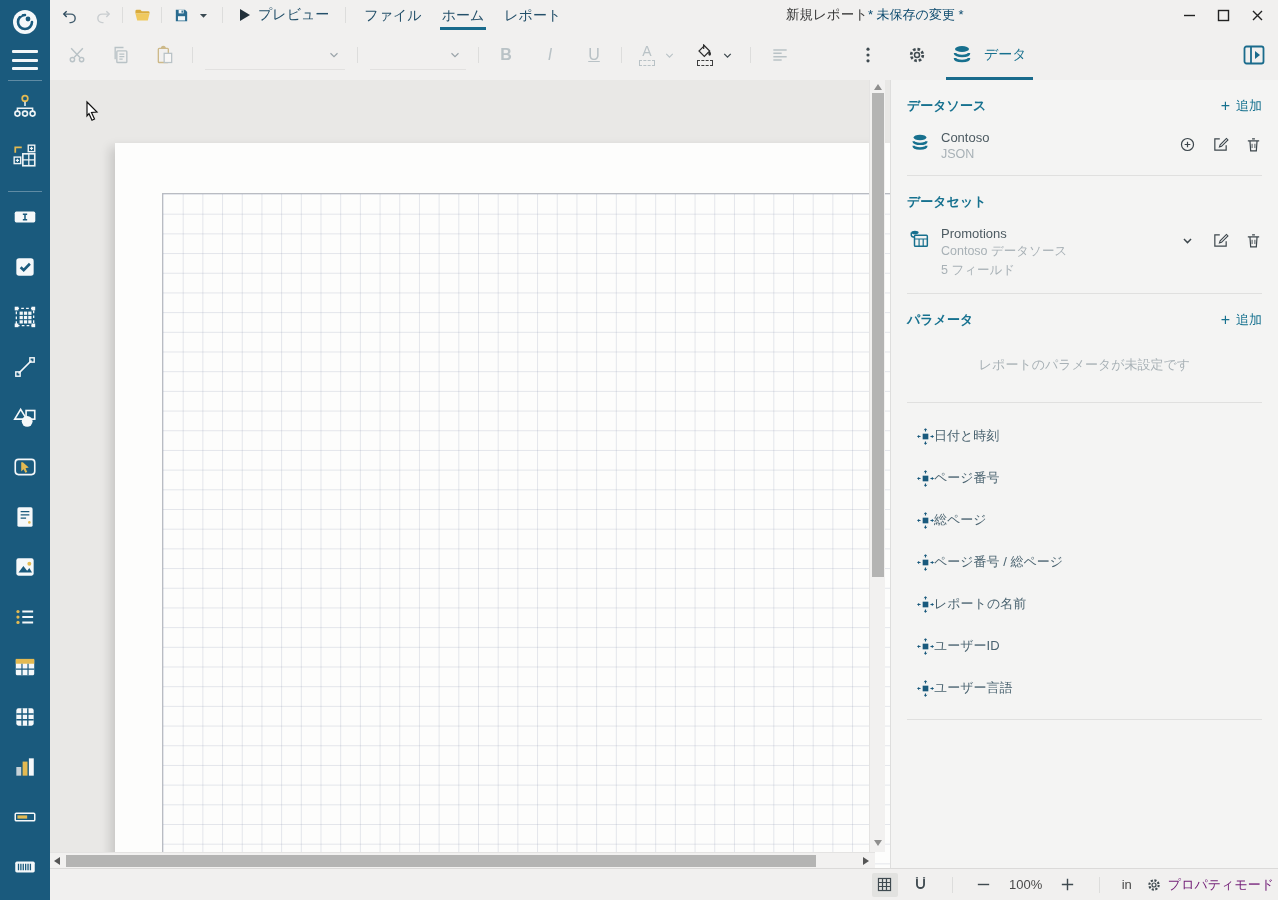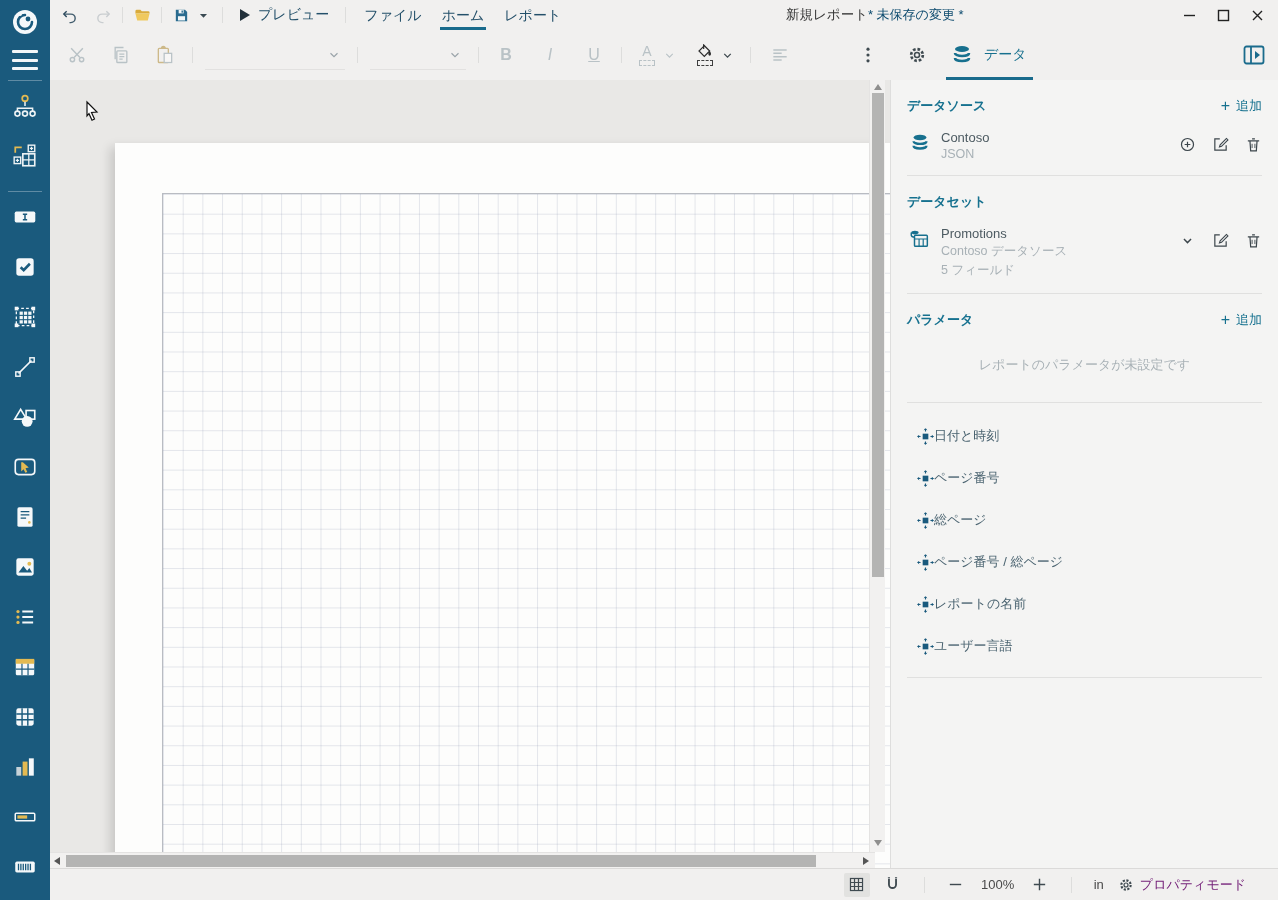--- a/index.html
+++ b/index.html
@@ -86,21 +86,21 @@
   .src-item .sub { font-size:12.5px; color:#a8b1b6; margin-top:2px; }
   .row-actions { display:flex; align-items:center; gap:16px; color:#3c464c; margin-top:6px; }
   .row-actions svg { width:17px; height:17px; cursor:pointer; }
   .empty-msg { text-align:center; font-size:13px; color:#a8b1b6; margin-top:26px; }
   .collapse-chev { color:#17708e; width:14px; height:14px; cursor:pointer; }
   .cv-item { display:flex; align-items:center; gap:0; margin-top:24px; height:18px; cursor:grab; }
   .cv-item .fic { width:17px; height:17px; color:#1a5a7d; flex:none; margin-left:10px; }
   .cv-item .lbl { font-size:13px; color:#4a6370; }
 
   
-  .statusbar { position:absolute; left:50px; top:868px; width:1228px; height:32px; background:#f1f0ef; border-top:1px solid #dbdad9; display:flex; align-items:center; justify-content:flex-end; padding-right:32px; gap:10px; }
+  .statusbar { position:absolute; left:50px; top:868px; width:1228px; height:32px; background:#f1f0ef; border-top:1px solid #dbdad9; display:flex; align-items:center; justify-content:flex-end; padding-right:4px; gap:10px; }
   .sb-btn { width:26px; height:24px; display:flex; align-items:center; justify-content:center; color:#3f4a50; cursor:pointer; }
   .sb-btn svg { width:17px; height:17px; }
   .sb-btn.active { background:#e2e2e0; border-radius:2px; }
   .zoom-txt { font-size:13px; color:#4a4a4a; min-width:38px; text-align:center; }
   .unit-txt { font-size:13px; color:#4a4a4a; padding:0 4px; cursor:pointer; }
   .pm { display:flex; align-items:center; gap:6px; font-size:13px; color:#701a75; cursor:pointer; }
   .pm svg { width:16px; height:16px; color:#3f4a50; }
 </style>
 </head>
 <body>
@@ -557,20 +557,28 @@
           <path d="M10 3l2-2 2 2M10 21l2 2 2-2M3 10l-2 2 2 2M21 10l2 2-2 2" fill="none" stroke="currentColor" stroke-width="1.3"></path>
         </svg>
       <span class="lbl">レポートの名前</span>
     </div>
     <div class="cv-item">
       <svg class="fic" viewBox="0 0 24 24">
           <rect x="8" y="8" width="8" height="8" fill="currentColor"></rect>
           <path d="M12 1v4M12 19v4M1 12h4M19 12h4" stroke="currentColor" stroke-width="1.6"></path>
           <path d="M10 3l2-2 2 2M10 21l2 2 2-2M3 10l-2 2 2 2M21 10l2 2-2 2" fill="none" stroke="currentColor" stroke-width="1.3"></path>
         </svg>
+      <span class="lbl">ユーザーID</span>
+    </div>
+    <div class="cv-item">
+      <svg class="fic" viewBox="0 0 24 24">
+          <rect x="8" y="8" width="8" height="8" fill="currentColor"></rect>
+          <path d="M12 1v4M12 19v4M1 12h4M19 12h4" stroke="currentColor" stroke-width="1.6"></path>
+          <path d="M10 3l2-2 2 2M10 21l2 2 2-2M3 10l-2 2 2 2M21 10l2 2-2 2" fill="none" stroke="currentColor" stroke-width="1.3"></path>
+        </svg>
       <span class="lbl">ユーザー言語</span>
     </div>
 
     <div class="divider" style="margin-top:22px"></div>
   </div>
 
   <div class="statusbar">
     <div class="sb-btn active">
       <svg viewBox="0 0 24 24" fill="none" stroke="currentColor" stroke-width="1.7">
           <rect x="3.5" y="3.5" width="17" height="17"></rect>

